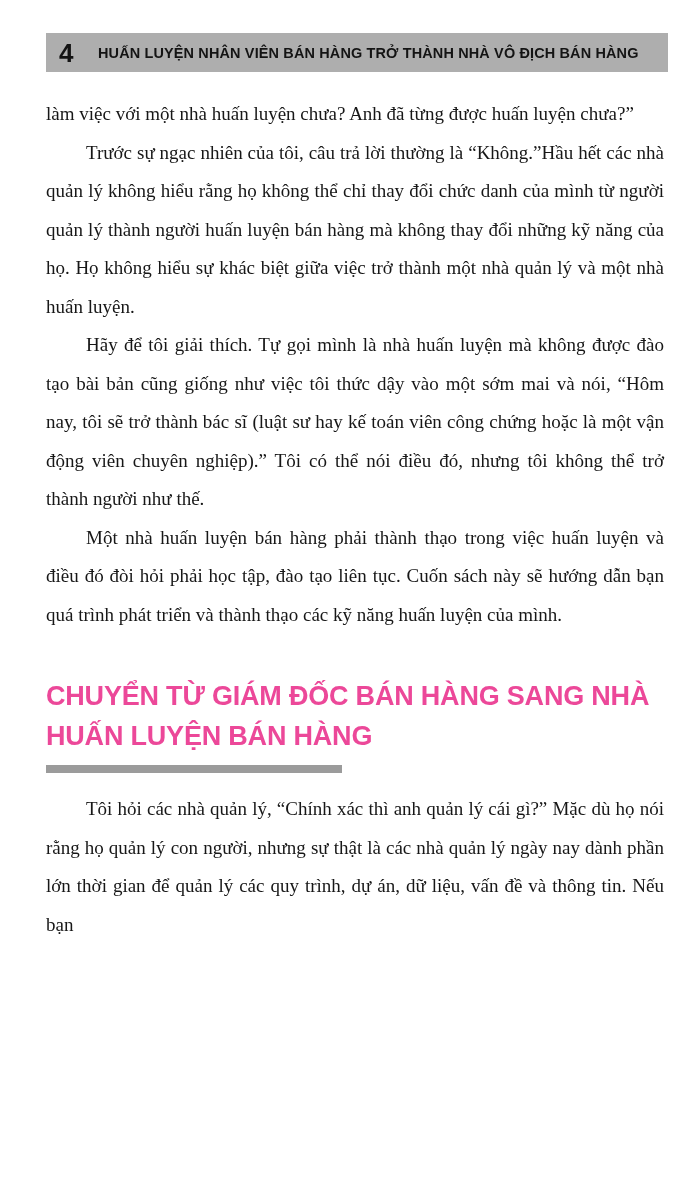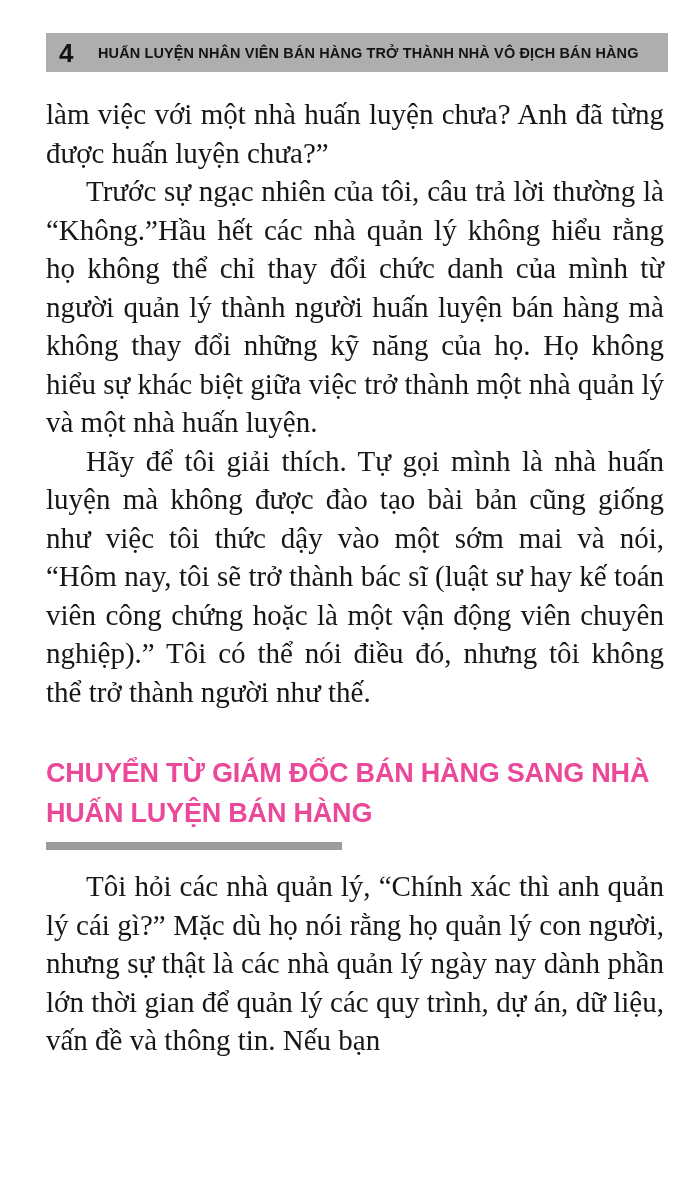--- a/index.html
+++ b/index.html
@@ -38,21 +38,21 @@
     letter-spacing: 0.15px;
     white-space: nowrap;
     transform: scaleX(0.99);
     transform-origin: left center;
   }
   .body-text {
     width: 618px;
     margin-top: 23px;
   }
   .body-text p {
-    font-size: 29px;
+    font-size: 19px;
     line-height: 38.5px;
     text-align: justify;
     color: #171717;
   }
   .body-text p.indent { text-indent: 40px; }
   .section-heading {
     margin-top: 42px;
     font-family: "Liberation Sans", "DejaVu Sans", sans-serif;
     font-size: 27px;
     font-weight: 700;
@@ -76,20 +76,21 @@
 
   <div class="header-bar">
     <span class="page-num">4</span>
     <span class="running-title">HUẤN LUYỆN NHÂN VIÊN BÁN HÀNG TRỞ THÀNH NHÀ VÔ ĐỊCH BÁN HÀNG</span>
   </div>
 
   <div class="body-text">
     <p>làm việc với một nhà huấn luyện chưa? Anh đã từng được huấn luyện chưa?”</p>
     <p class="indent">Trước sự ngạc nhiên của tôi, câu trả lời thường là “Không.”Hầu hết các nhà quản lý không hiểu rằng họ không thể chỉ thay đổi chức danh của mình từ người quản lý thành người huấn luyện bán hàng mà không thay đổi những kỹ năng của họ. Họ không hiểu sự khác biệt giữa việc trở thành một nhà quản lý và một nhà huấn luyện.</p>
     <p class="indent">Hãy để tôi giải thích. Tự gọi mình là nhà huấn luyện mà không được đào tạo bài bản cũng giống như việc tôi thức dậy vào một sớm mai và nói, “Hôm nay, tôi sẽ trở thành bác sĩ (luật sư hay kế toán viên công chứng hoặc là một vận động viên chuyên nghiệp).” Tôi có thể nói điều đó, nhưng tôi không thể trở thành người như thế.</p>
+    <p class="indent">Một nhà huấn luyện bán hàng phải thành thạo trong việc huấn luyện và điều đó đòi hỏi phải học tập, đào tạo liên tục. Cuốn sách này sẽ hướng dẫn bạn quá trình phát triển và thành thạo các kỹ năng huấn luyện của mình.</p>
   </div>
 
   <h2 class="section-heading">CHUYỂN TỪ GIÁM ĐỐC BÁN HÀNG SANG NHÀ HUẤN LUYỆN BÁN HÀNG</h2>
   <div class="heading-rule"></div>
 
   <div class="body-text after-heading">
     <p class="indent">Tôi hỏi các nhà quản lý, “Chính xác thì anh quản lý cái gì?” Mặc dù họ nói rằng họ quản lý con người, nhưng sự thật là các nhà quản lý ngày nay dành phần lớn thời gian để quản lý các quy trình, dự án, dữ liệu, vấn đề và thông tin. Nếu bạn</p>
   </div>
 
 </div>

